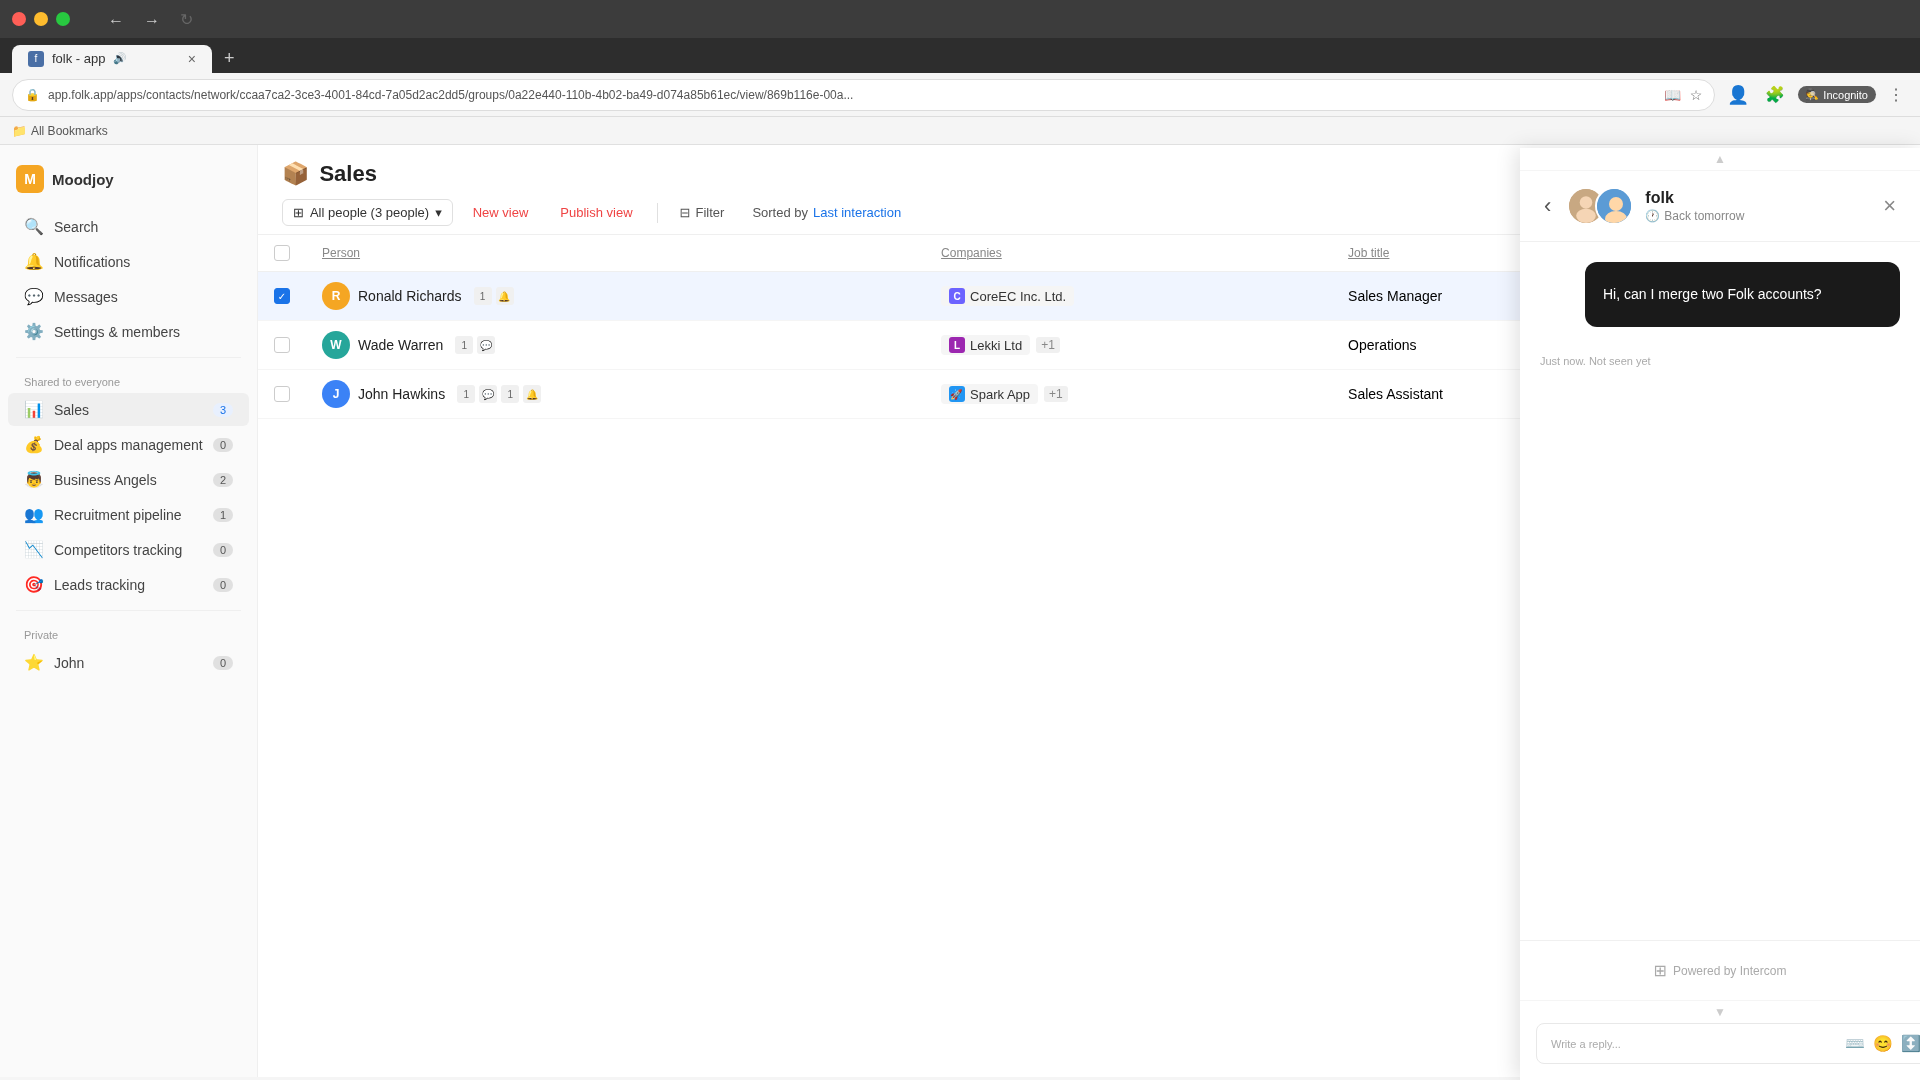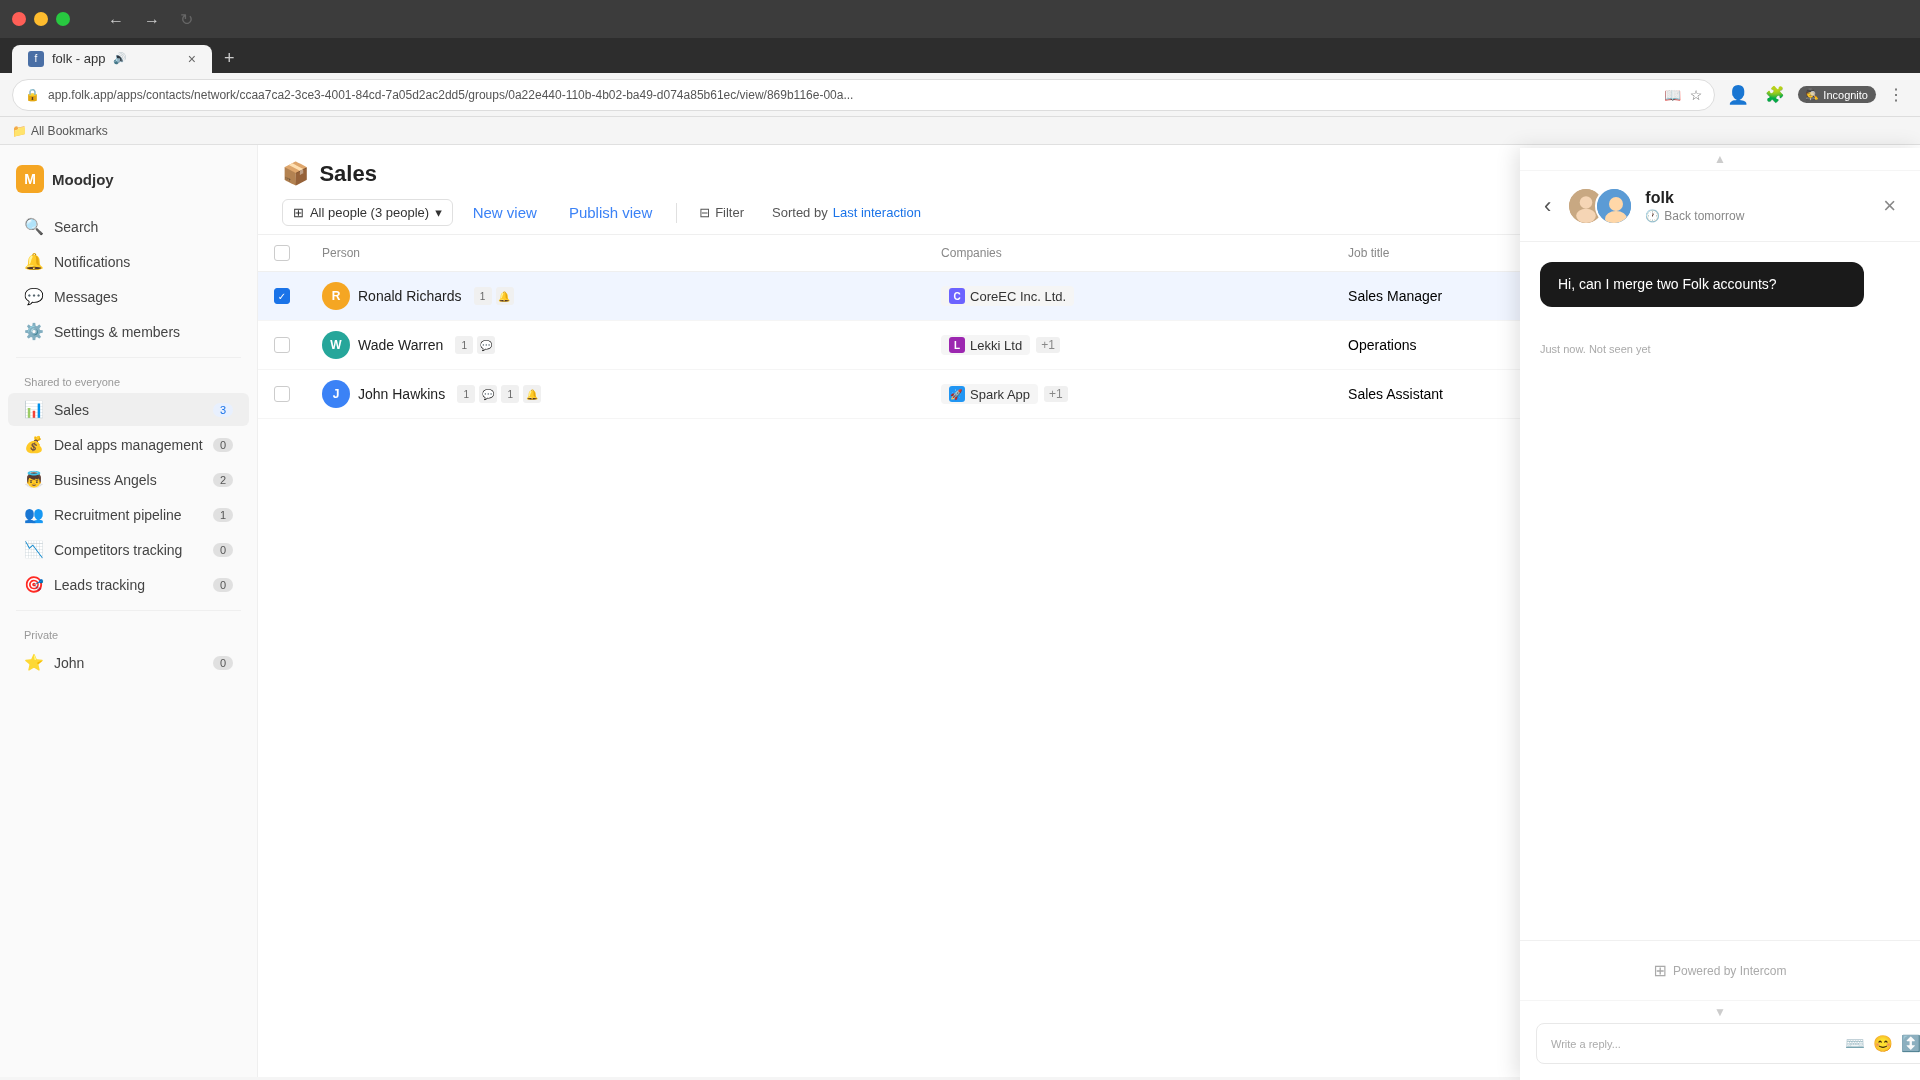--- a/index.html
+++ b/index.html
@@ -43,30 +43,30 @@
     .sidebar-divider { height: 1px; background: #efefef; margin: 8px 16px; }
 
     
     .main-content { flex: 1; display: flex; flex-direction: column; overflow: hidden; }
     .main-header { padding: 16px 24px 0; border-bottom: 1px solid #efefef; }
     .page-title-row { display: flex; align-items: center; gap: 10px; margin-bottom: 12px; }
     .page-title-icon { font-size: 22px; }
     .page-title { font-size: 22px; font-weight: 700; color: #222; }
     .view-toolbar { display: flex; align-items: center; gap: 8px; padding: 0 0 8px; }
     .view-selector { display: flex; align-items: center; gap: 6px; padding: 5px 10px; border: 1px solid #e0e0e0; border-radius: 6px; font-size: 13px; color: #333; cursor: pointer; background: white; }
-    .view-btn { padding: 5px 12px; border: none; background: none; font-size: 15px; color: #3b82f6; cursor: pointer; border-radius: 6px; }
+    .view-btn { padding: 5px 12px; border: none; background: none; font-size: 13px; color: #ef4444; cursor: pointer; border-radius: 6px; }
     .toolbar-divider { width: 1px; height: 20px; background: #e0e0e0; margin: 0 4px; }
     .filter-btn { display: flex; align-items: center; gap: 5px; padding: 5px 10px; border: none; background: none; font-size: 13px; color: #555; cursor: pointer; border-radius: 6px; }
     .sort-btn { display: flex; align-items: center; gap: 5px; padding: 5px 10px; border: none; background: none; font-size: 13px; color: #555; cursor: pointer; border-radius: 6px; }
     .sort-highlight { color: #1a73e8; font-weight: 500; }
 
     
     .table-container { flex: 1; overflow-y: auto; overflow-x: auto; }
     table { width: 100%; border-collapse: collapse; font-size: 14px; }
-    th { text-align: left; padding: 10px 16px; font-size: 12px; font-weight: 500; color: #888; border-bottom: 1px solid #efefef; background: white; position: sticky; top: 0; z-index: 1; }
+    th { text-align: left; padding: 10px 16px; font-size: 12px; font-weight: 500; color: #888; border-bottom: 1px solid #efefef; background: white; position: sticky; top: 0; z-index: 1; text-decoration: underline; }
     td { padding: 10px 16px; border-bottom: 1px solid #f5f5f5; vertical-align: middle; }
     tr.selected td { background: #f0f5ff; }
     .checkbox { width: 16px; height: 16px; border: 1.5px solid #ccc; border-radius: 3px; cursor: pointer; display: flex; align-items: center; justify-content: center; flex-shrink: 0; }
     .person-cell { display: flex; align-items: center; gap: 8px; }
     .avatar { width: 28px; height: 28px; border-radius: 50%; display: flex; align-items: center; justify-content: center; font-size: 12px; font-weight: 600; color: white; flex-shrink: 0; }
     .person-name { font-weight: 500; color: #222; }
     .person-meta { display: flex; align-items: center; gap: 4px; margin-left: 4px; }
     .meta-badge { width: 18px; height: 18px; border-radius: 3px; background: #f0f0f0; display: flex; align-items: center; justify-content: center; font-size: 10px; color: #666; }
     .company-cell { display: flex; align-items: center; gap: 6px; flex-wrap: wrap; }
     .company-tag { display: flex; align-items: center; gap: 5px; background: #f5f5f5; border-radius: 4px; padding: 2px 8px; font-size: 13px; color: #333; }
@@ -79,22 +79,22 @@
     .chat-header { padding: 16px 20px; border-bottom: 1px solid #f0f0f0; display: flex; align-items: center; gap: 12px; }
     .chat-back-btn { color: #555; cursor: pointer; font-size: 18px; padding: 4px; }
     .chat-avatars { display: flex; }
     .chat-avatar { width: 38px; height: 38px; border-radius: 50%; background: #ddd; overflow: hidden; border: 2px solid white; }
     .chat-avatar:nth-child(2) { margin-left: -10px; }
     .chat-title-section { flex: 1; }
     .chat-name { font-size: 16px; font-weight: 600; color: #222; }
     .chat-status { font-size: 12px; color: #888; display: flex; align-items: center; gap: 4px; margin-top: 2px; }
     .chat-close-btn { cursor: pointer; color: #888; font-size: 18px; padding: 4px; }
     .chat-messages { flex: 1; padding: 20px; overflow-y: auto; display: flex; flex-direction: column; gap: 16px; }
-    .message-bubble { background: #1a1a1a; color: white; border-radius: 12px; padding: 12px 18px; font-size: 14px; font-weight: 500; line-height: 1.5; max-width: 90%; }
-    .message-time { font-size: 11px; color: #aaa; margin-top: 20px; }
+    .message-bubble { background: #1a1a1a; color: white; border-radius: 12px; padding: 22px 18px; font-size: 14px; font-weight: 500; line-height: 1.5; max-width: 90%; margin-left: 45px; }
+    .message-time { font-size: 11px; color: #aaa; margin-top: 12px; }
     .chat-footer { padding: 12px 16px; border-top: 1px solid #f0f0f0; }
     .chat-powered { text-align: center; font-size: 12px; color: #aaa; padding: 8px; display: flex; align-items: center; justify-content: center; gap: 6px; }
     .powered-icon { font-size: 16px; }
     .reply-input { width: 100%; border: 1px solid #e8e8e8; border-radius: 8px; padding: 10px 14px; font-size: 14px; color: #999; display: flex; align-items: center; justify-content: space-between; cursor: text; background: white; }
     .reply-input-text { flex: 1; font-size: 11px; color: #aaa; }
     .reply-actions { display: flex; gap: 8px; align-items: center; color: #999; }
 
     
     .av-orange { background: #f5a623; }
     .av-teal { background: #26a69a; }

